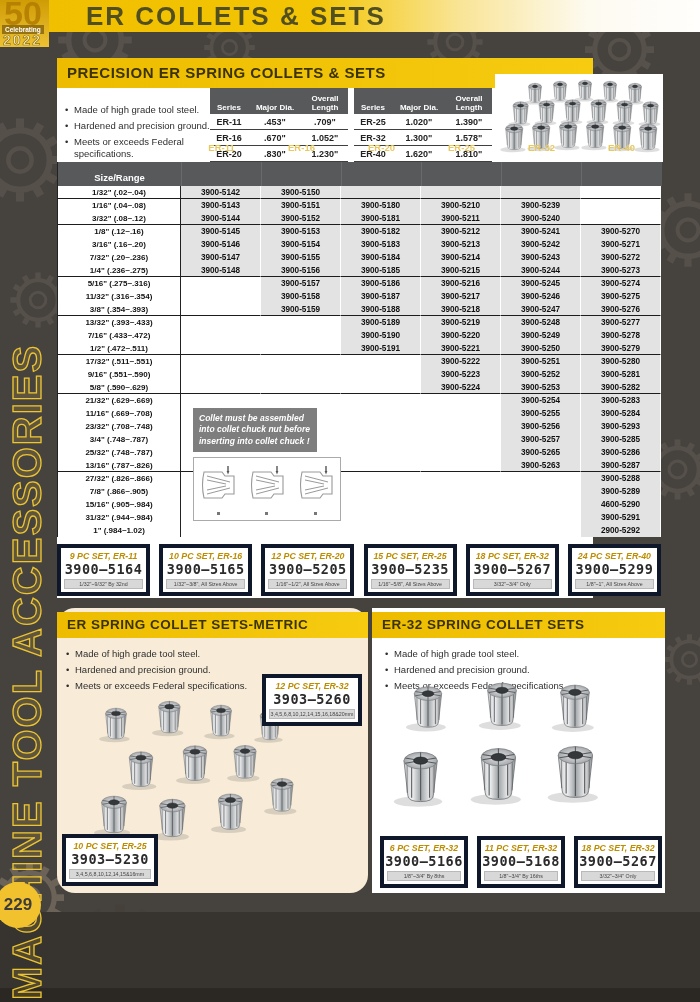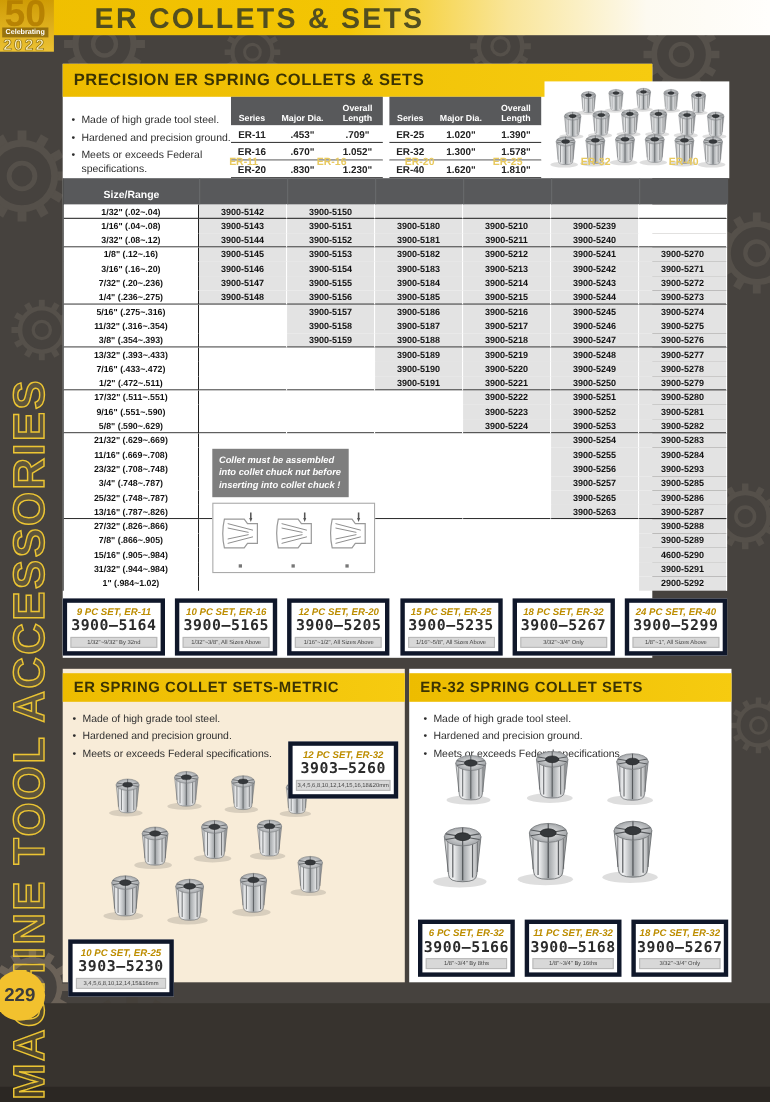--- a/index.html
+++ b/index.html
@@ -19,21 +19,21 @@
   #badge .byear{position:absolute;left:3px;bottom:-1px;font-size:14px;font-weight:bold;letter-spacing:2px;
                 color:#f8ecbe;-webkit-text-stroke:.6px #8a6a00;}
   
   .sidebar-text{position:absolute;left:5px;top:320px;height:680px;z-index:2;
         writing-mode:vertical-rl;transform:rotate(180deg);white-space:nowrap;
         font-size:40px;font-weight:bold;letter-spacing:2px;
         color:rgba(236,197,51,.15);-webkit-text-stroke:1.3px #ecc533;}
   
   .panel{position:absolute;z-index:3;}
   #panel-top{left:57px;top:58px;width:536px;height:540px;background:#fff;}
-  #panel-metric{left:57px;top:608px;width:311px;height:285px;background:#f8ecd8;}
+  #panel-metric{left:57px;top:608px;width:311px;height:285px;background:#f8ecd8;border-radius:18px;}
   #panel-er32{left:372px;top:608px;width:293px;height:285px;background:#ffffff;}
   .sec-bar{position:absolute;left:0;top:0;right:0;height:30px;box-sizing:border-box;
            background:linear-gradient(90deg,#edbc00,#f6cb10);color:#3b3303;font-weight:bold;
            font-size:15px;line-height:30px;padding-left:10px;letter-spacing:.5px;}
   #panel-metric .sec-bar,#panel-er32 .sec-bar{top:4px;height:26px;font-size:13.5px;line-height:26px;}
   .bullets{position:absolute;margin:0;padding:0;list-style:none;font-size:9.5px;color:#2e2e2e;line-height:1.35;}
   .bullets li{margin-bottom:3px;padding-left:9px;position:relative;}
   .bullets li:before{content:"\2022";position:absolute;left:0;top:0;}
   #bullets-top{left:8px;top:46px;width:152px;}
   #bullets-metric{left:9px;top:40px;width:290px;}
@@ -76,21 +76,21 @@
   .setbox{background:#fff;border:4px solid #0f172a;text-align:center;box-sizing:border-box;}
   .setbox .s1{font-size:8.8px;font-weight:bold;font-style:italic;color:#bd8d00;padding-top:3px;}
   .setbox .s2{font-family:"DejaVu Sans Mono",monospace;font-size:13.5px;font-weight:bold;color:#2b2b2b;
               letter-spacing:.5px;line-height:16px;}
   .setbox .s3{margin:2px 3px 3px;background:#d8d8d8;border:1px solid #b9b9b9;font-size:5.3px;
               color:#444;line-height:8px;white-space:nowrap;overflow:hidden;}
   #set-row{position:absolute;left:0;top:486px;width:604px;display:flex;justify-content:space-between;}
   #set-row .setbox{width:93px;}
   .absbox{position:absolute;}
   #mbox-0{left:205px;top:66px;width:100px;}
-  #mbox-1{left:5px;top:246px;width:96px;}
+  #mbox-1{left:5px;top:226px;width:96px;}
   #ebox-0{left:8px;top:228px;width:88px;}
   #ebox-1{left:105px;top:228px;width:88px;}
   #ebox-2{left:202px;top:228px;width:88px;}
   
   #footer-strip{position:absolute;left:0;top:912px;width:700px;height:90px;background:#37332e;z-index:2;}
   #footer-strip2{position:absolute;left:0;top:988px;width:700px;height:14px;background:#2b2723;z-index:2;}
   #page-circle{position:absolute;left:-5px;top:882px;width:46px;height:46px;border-radius:50%;
                background:#f2c12e;z-index:6;text-align:center;line-height:46px;
                font-size:17px;font-weight:bold;color:#3c3c3c;}
   .colletsvg{position:absolute;}

